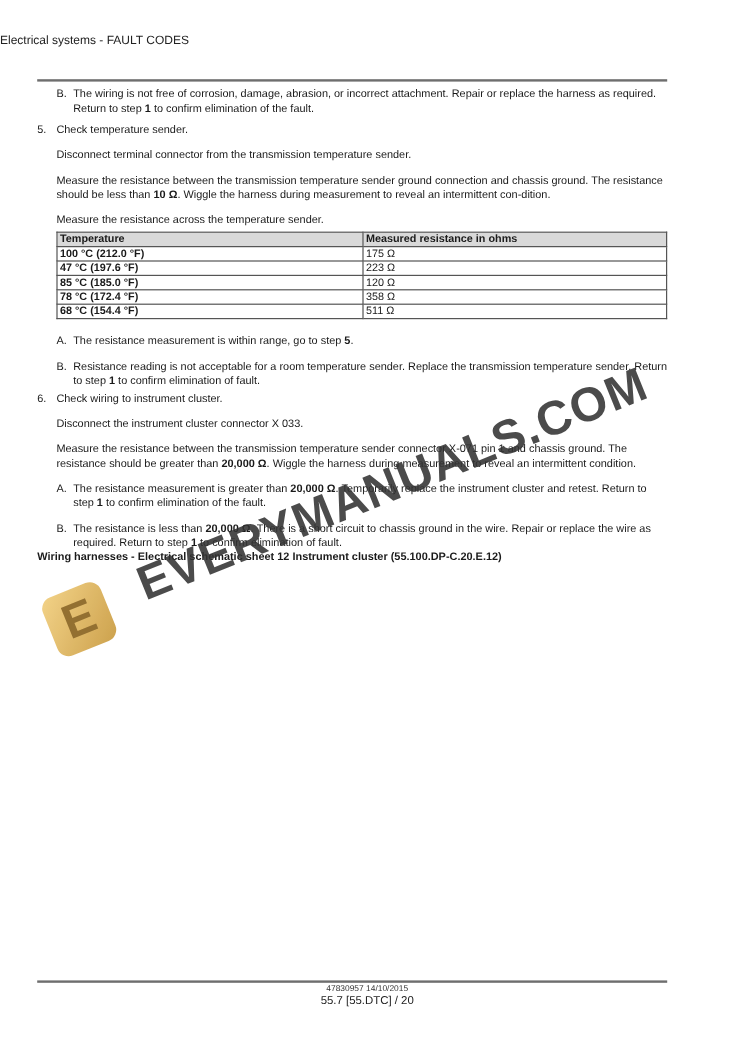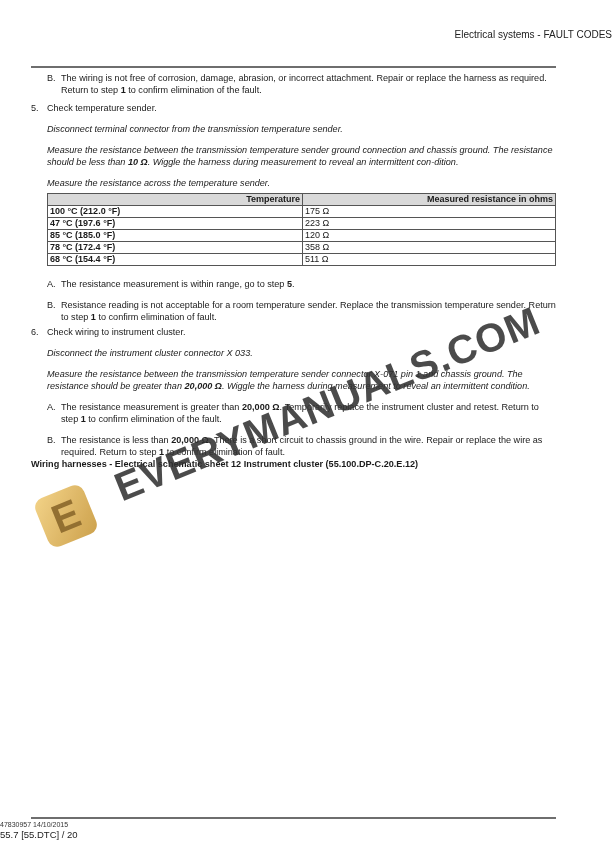--- a/index.html
+++ b/index.html
@@ -1,36 +1,36 @@
 <!DOCTYPE html>
 <html><head>
 <meta charset="utf-8">
 <style>
   html, body { margin: 0; padding: 0; background: #ffffff; }
   body { width: 612px; height: 864px; position: relative; overflow: hidden;
          font-family: "Liberation Sans", sans-serif; color: #1a1a1a; }
-  .page-header { position: absolute; top: 29px; left: 0; width: 612px; text-align: right;
+  .page-header { position: absolute; top: 29px; left: 0; width: 612px; text-align: left;
                  font-size: 10px; color: #222; }
   .hr { position: absolute; left: 31px; width: 525px; height: 2px; background: #6e6e6e; }
   .hr.top { top: 66px; }
   .hr.bottom { top: 817px; }
   .content { position: absolute; left: 31px; top: 72px; width: 525px; font-size: 9.1px; line-height: 12px; }
   p { margin: 0; }
   .sub { position: relative; padding-left: 30px; margin-left: 0; }
   .sub .lbl { position: absolute; left: 16px; }
   .step { position: relative; padding-left: 16px; }
   .step .num { position: absolute; left: 0; }
-  .indent { padding-left: 16px; font-style: italic; }
+  .indent { padding-left: 16px; }
   b { font-weight: bold; }
   table { border-collapse: collapse; margin-left: 16px; width: 509px; font-size: 9px; }
   th, td { border: 1px solid #555; padding: 0 2px; height: 11px; line-height: 11px; text-align: left; }
-  th { background: #d9d9d9; text-align: right; font-weight: bold; }
+  th { background: #d9d9d9; text-align: left; font-weight: bold; }
   td.temp { font-weight: bold; width: 250px; }
   .xref { font-weight: bold; }
-  .footer { position: absolute; top: 820px; left: 0; width: 612px; text-align: left; }
+  .footer { position: absolute; top: 820px; left: 0; width: 612px; text-align: center; }
   .footer .docid { font-size: 7px; color: #333; line-height: 9px; }
   .footer .pageno { font-size: 9.5px; color: #222; line-height: 12px; }
   .watermark { position: absolute; left: 40px; top: 330px; width: 560px; height: 300px; pointer-events: none; }
   .wm-text { position: absolute; left: 85px; top: 135px; font-size: 40px; font-weight: bold; color: rgba(50,50,50,0.88);
              transform: rotate(-22deg); transform-origin: left bottom; letter-spacing: 1px; white-space: nowrap; }
   .wm-logo { position: absolute; left: 0; top: 160px; width: 52px; height: 52px; border-radius: 10px;
              background: linear-gradient(135deg, #f2cf7e, #c99a3e); transform: rotate(-22deg); opacity: 0.92;
              display: flex; align-items: center; justify-content: center; font-size: 40px; font-weight: bold; color: #8a6420; }
 </style>
 </head>

